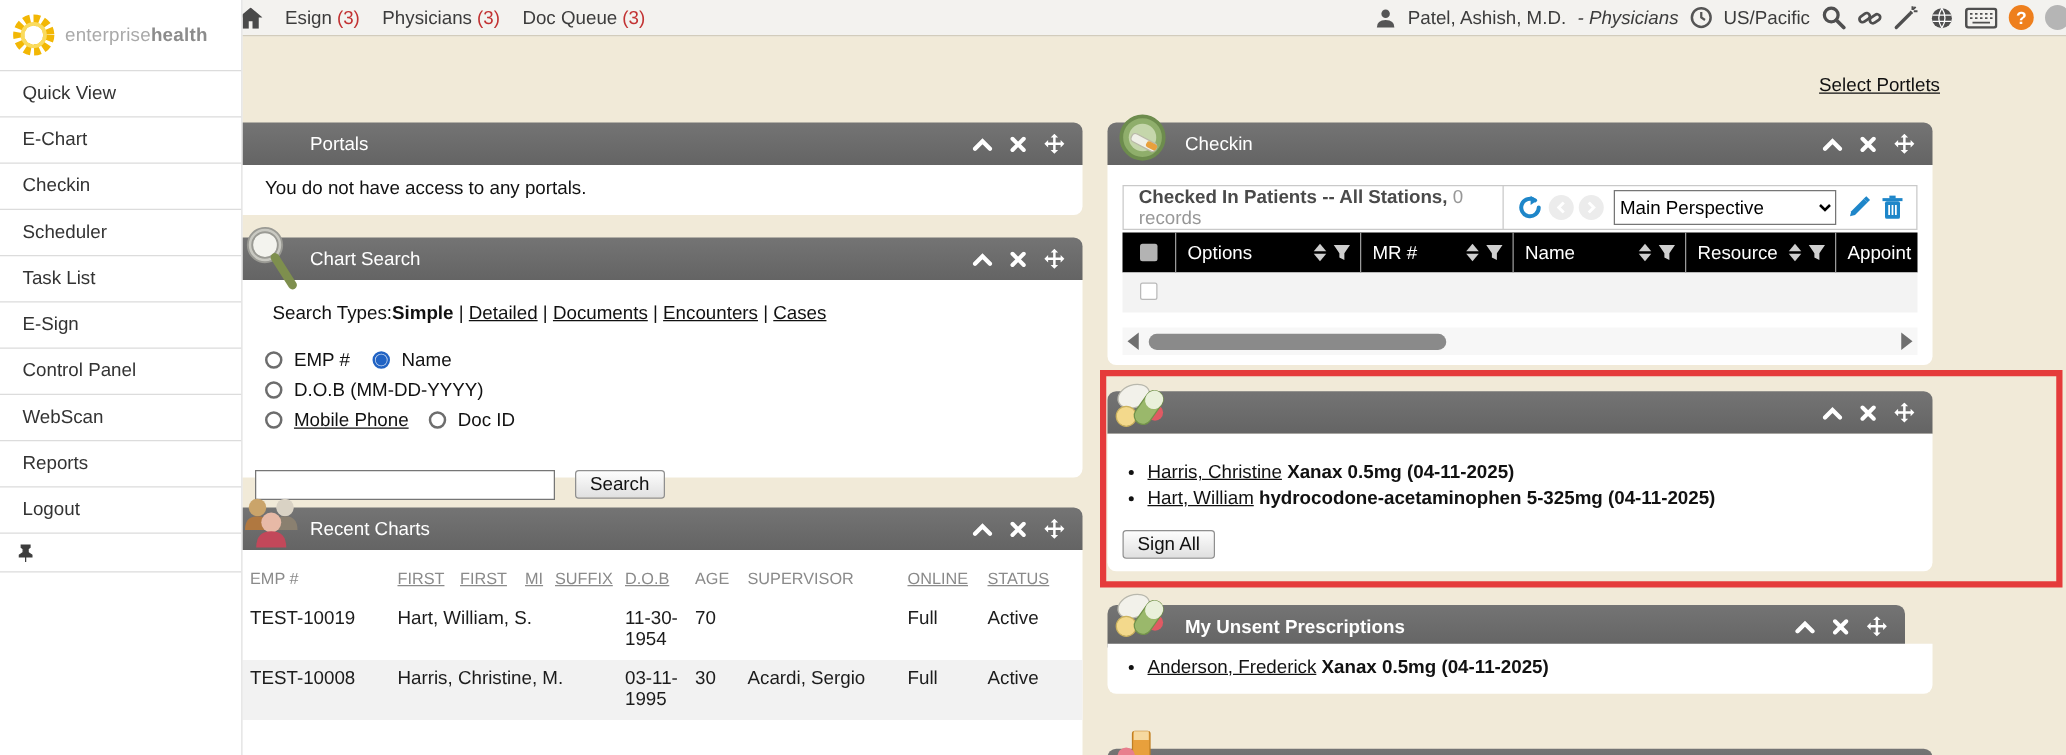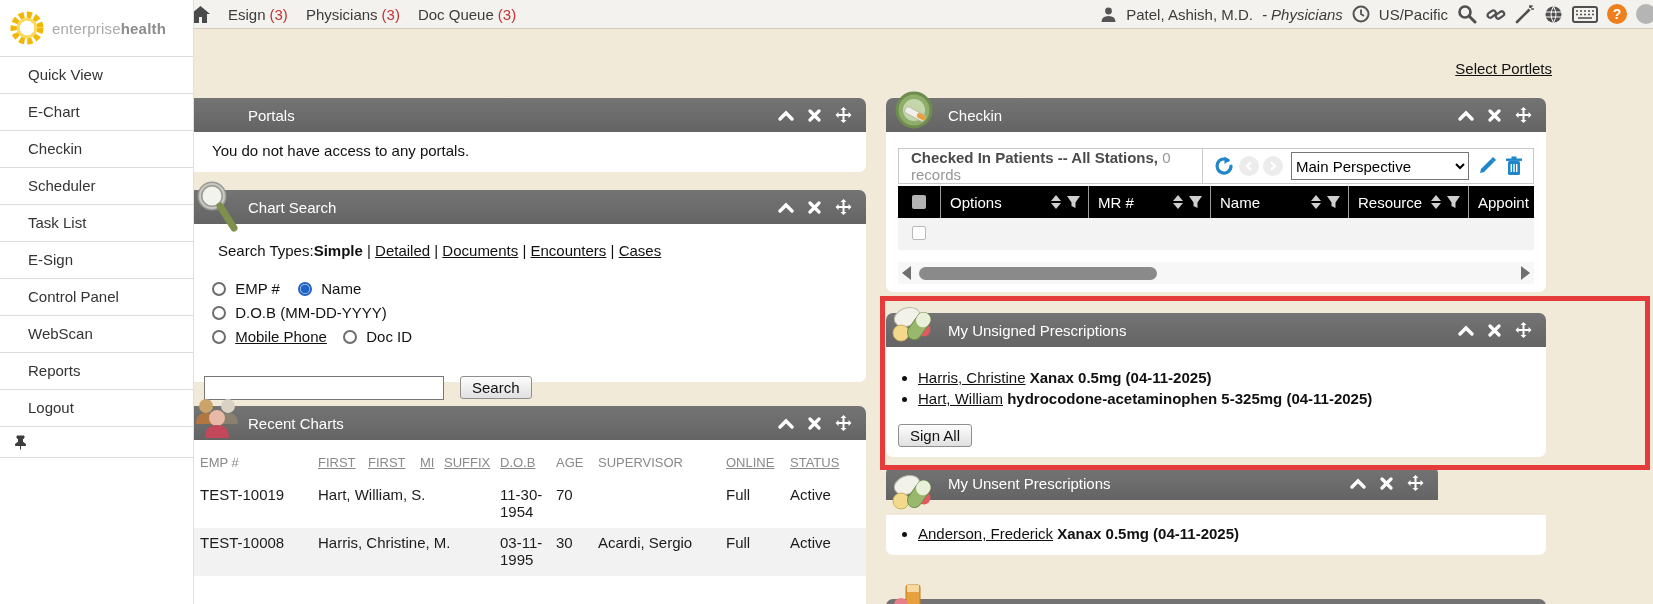--- a/index.html
+++ b/index.html
@@ -19,21 +19,21 @@
   .help-badge { width:20px; height:20px; border-radius:50%; background:#ee7f1d; color:#fff;
                 font-weight:bold; font-size:14px; display:flex; align-items:center; justify-content:center; }
   .avatar-dot { width:20px; height:20px; border-radius:50%; background:#b5b5b5; }
 
   
   .sidebar { position:absolute; left:0; top:0; width:194px; height:604px; background:#fff;
              border-right:1px solid #e0e0e0; z-index:5; }
   .logo-row { height:57px; border-bottom:1px solid #dcdcdc; display:flex; align-items:center; padding-left:8px; gap:6px; }
   .logo-text { font-size:15px; color:#a9a9a9; letter-spacing:.2px; }
   .logo-text b { color:#8c8c8c; }
-  .side-item { height:37px; line-height:36px; padding-left:28px; font-size:15px; color:#333;
+  .side-item { height:37px; line-height:36px; padding-left:18px; font-size:15px; color:#333;
                border-bottom:1px solid #dcdcdc; cursor:pointer; }
   .pin-row { height:31px; border-bottom:1px solid #dcdcdc; display:flex; align-items:center; padding-left:14px; }
 
   
   .portlet-header { position:absolute; height:34px; background:linear-gradient(#747474,#646464);
                     border-radius:7px 7px 0 0; color:#fff; font-size:15px; display:flex; align-items:center; }
   .portlet-title { padding-left:62px; }
   .ph-icons { margin-left:auto; display:flex; gap:14px; padding-right:14px; align-items:center; }
   .ph-ico { cursor:pointer; display:inline-flex; }
   .portlet-body { position:absolute; background:#fff; border-radius:0 0 7px 7px; }
@@ -473,21 +473,20 @@
   <div class="hl-red"></div>
 
   <svg class="big-ico" style="left:890px; top:303px;" width="50" height="48" viewBox="0 0 50 48">
     <ellipse cx="17" cy="14" rx="13" ry="9" transform="rotate(-20 17 14)" fill="#f2f1ea" stroke="#b9b8ad"></ellipse>
     <circle cx="11" cy="30" r="8" fill="#f3d98c" stroke="#cbb25e"></circle>
     <circle cx="34" cy="27" r="6.5" fill="#e05a63"></circle>
     <rect x="22" y="8" width="14" height="30" rx="7" transform="rotate(35 29 23)" fill="#9ab86b" stroke="#72924a"></rect>
     <rect x="22" y="8" width="14" height="15" rx="7" transform="rotate(35 29 23)" fill="#e9f0da"></rect>
   </svg>
   <div class="portlet-header" style="left:886px; top:313px; width:660px;">
-    <span class="portlet-title">My Unsigned Prescriptions</span>
     <span class="ph-icons">
       <span class="ph-ico">
           <svg width="16" height="11" viewBox="0 0 16 11">
             <path d="M2 9 L8 3 L14 9" fill="none" stroke="#fff" stroke-width="3.4" stroke-linecap="round"></path>
           </svg>
         </span>
       <span class="ph-ico">
           <svg width="13" height="13" viewBox="0 0 13 13">
             <path d="M2 2 L11 11 M11 2 L2 11" stroke="#fff" stroke-width="3.2" stroke-linecap="round"></path>
           </svg>
@@ -513,21 +512,21 @@
     <button class="btn" style="position:absolute; left:12px; top:77px;">Sign All</button>
   </div>
 
   <svg class="big-ico" style="left:890px; top:471px;" width="50" height="48" viewBox="0 0 50 48">
     <ellipse cx="17" cy="14" rx="13" ry="9" transform="rotate(-20 17 14)" fill="#f2f1ea" stroke="#b9b8ad"></ellipse>
     <circle cx="11" cy="30" r="8" fill="#f3d98c" stroke="#cbb25e"></circle>
     <circle cx="34" cy="27" r="6.5" fill="#e05a63"></circle>
     <rect x="22" y="8" width="14" height="30" rx="7" transform="rotate(35 29 23)" fill="#9ab86b" stroke="#72924a"></rect>
     <rect x="22" y="8" width="14" height="15" rx="7" transform="rotate(35 29 23)" fill="#e9f0da"></rect>
   </svg>
-  <div class="portlet-header" style="left:886px; top:466px; width:552px;">
+  <div class="portlet-header" style="left:886px; top:484px; width:638px;font-weight:bold;">
     <span class="portlet-title">My Unsent Prescriptions</span>
     <span class="ph-icons">
       <span class="ph-ico">
           <svg width="16" height="11" viewBox="0 0 16 11">
             <path d="M2 9 L8 3 L14 9" fill="none" stroke="#fff" stroke-width="3.4" stroke-linecap="round"></path>
           </svg>
         </span>
       <span class="ph-ico">
           <svg width="13" height="13" viewBox="0 0 13 13">
             <path d="M2 2 L11 11 M11 2 L2 11" stroke="#fff" stroke-width="3.2" stroke-linecap="round"></path>

